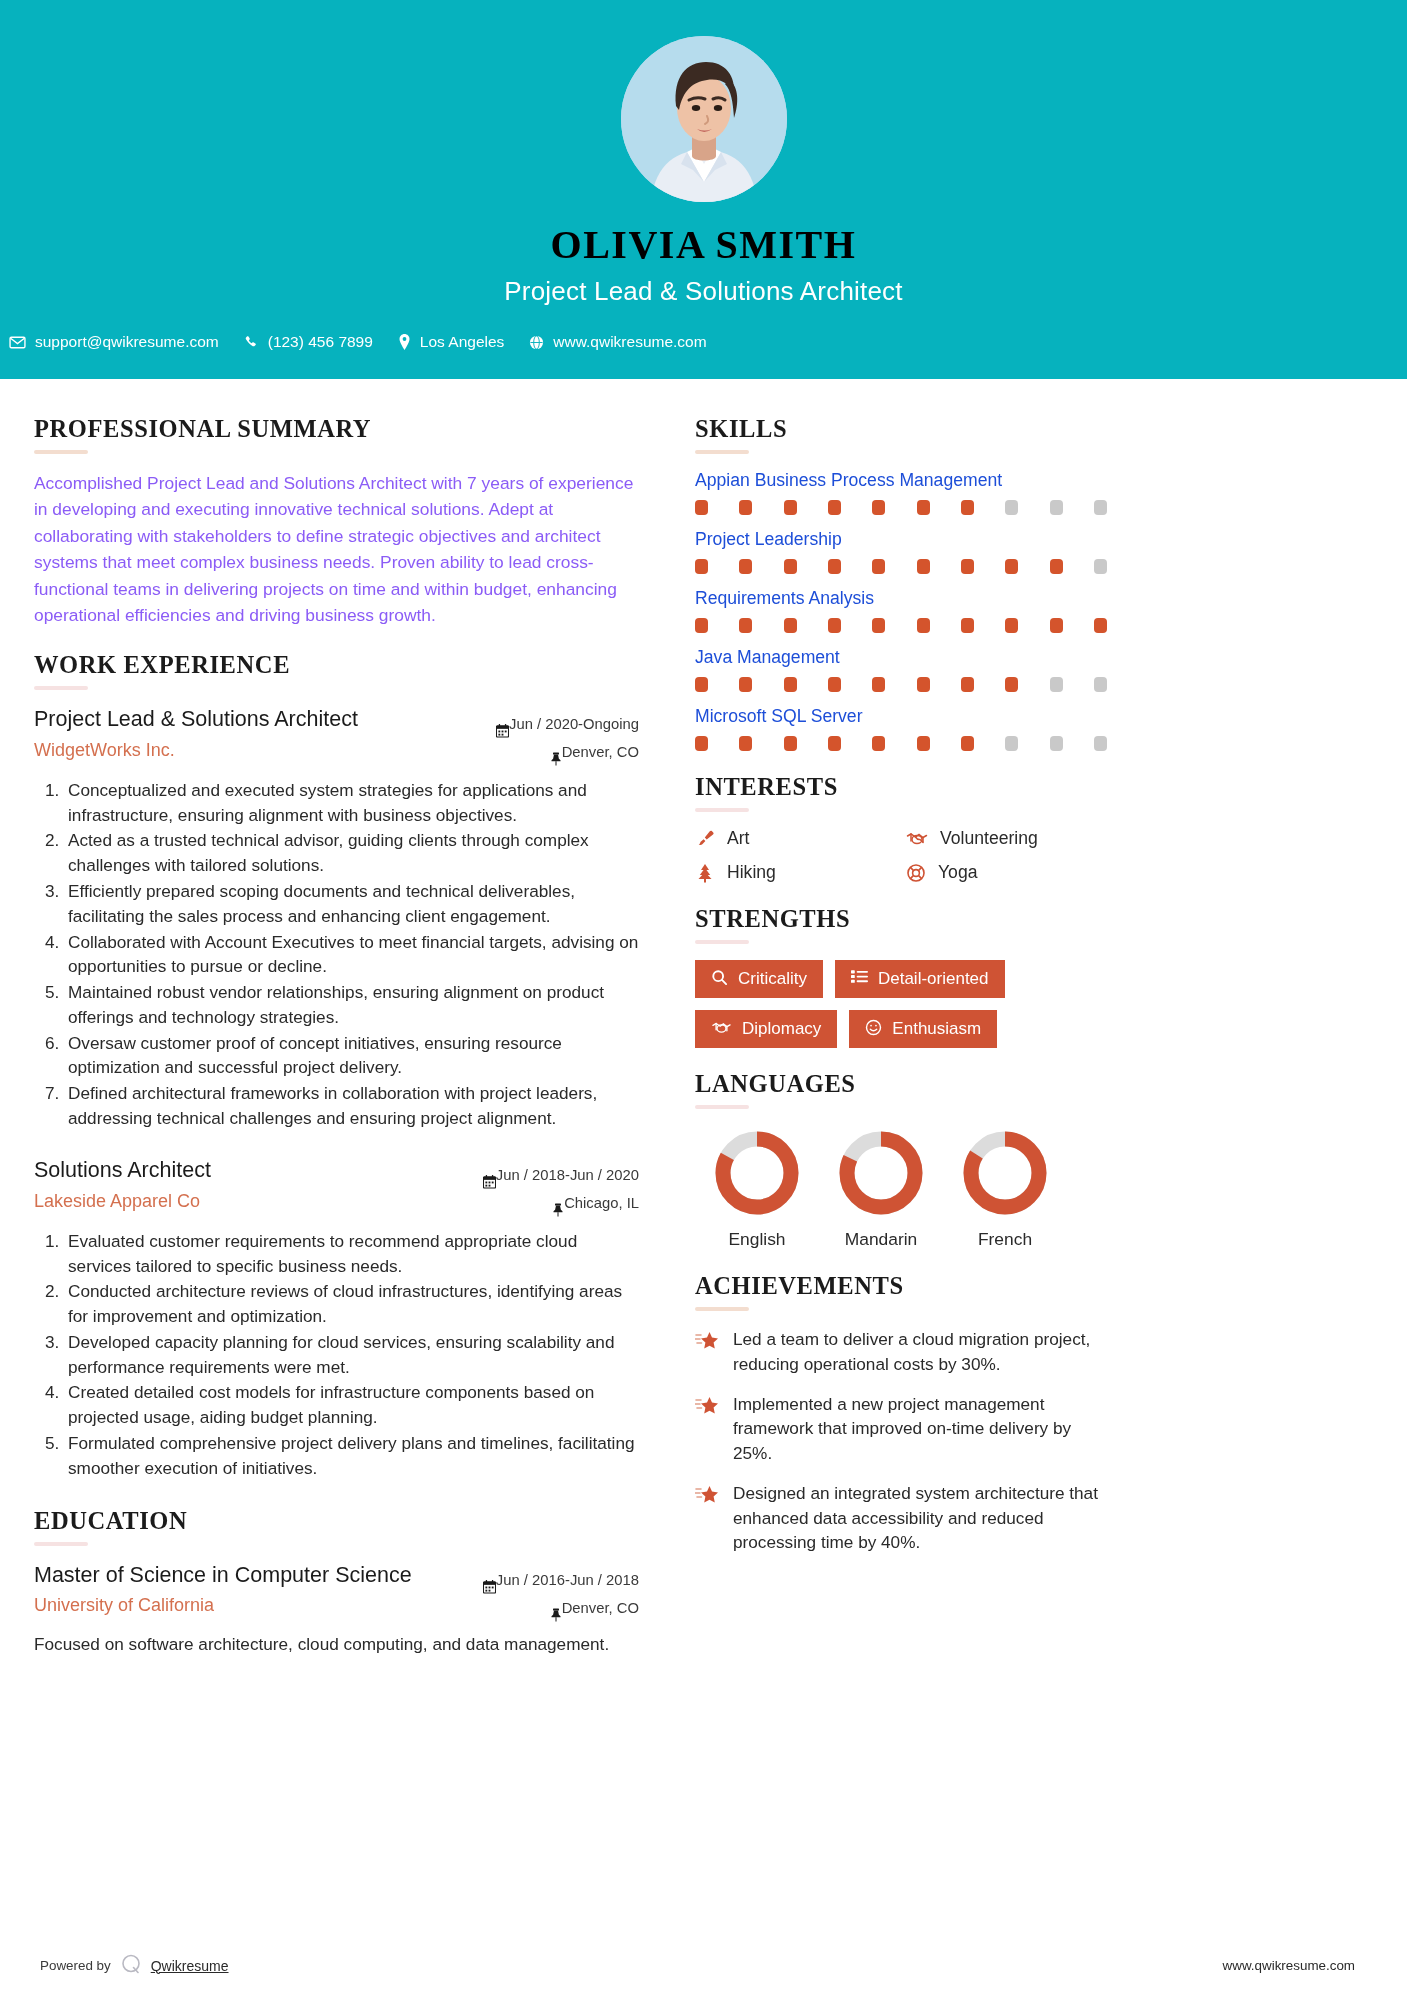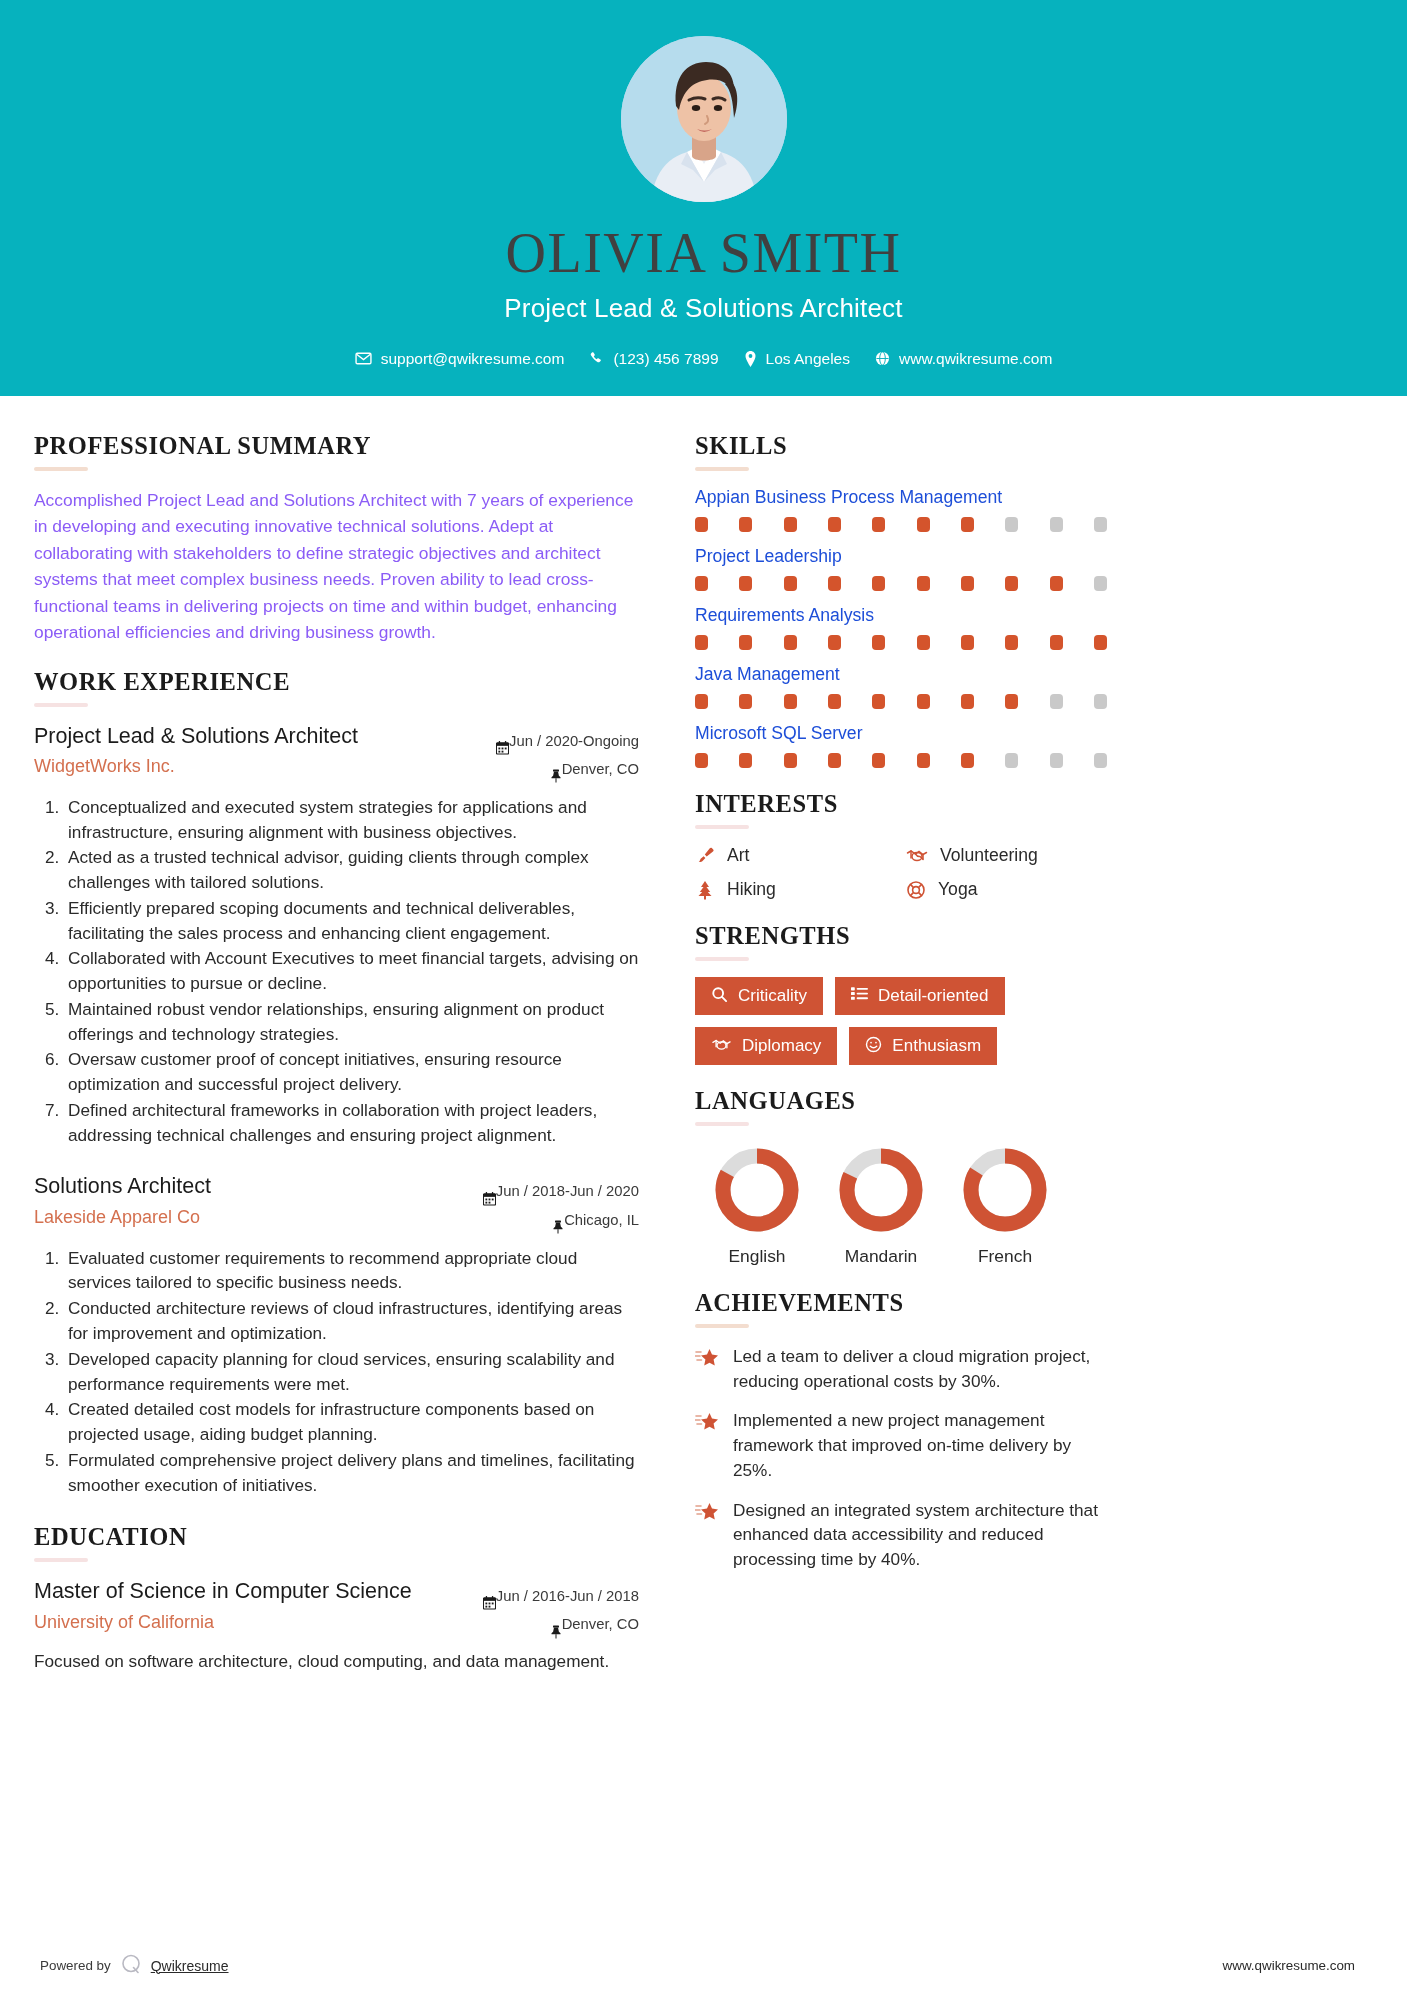--- a/index.html
+++ b/index.html
@@ -30,39 +30,38 @@
     margin: 0 auto 22px auto;
     border-radius: 50%;
     overflow: hidden;
     background: #b5dded;
     position: relative;
   }
   .avatar-svg { display: block; width: 166px; height: 166px; }
 
   .full-name {
     font-family: "Liberation Serif", serif;
-    font-weight: normal;
-    font-size: 56px;
+    font-weight: bold;
+    font-size: 40px;
     letter-spacing: 1.5px;
-    color: #404040;
+    color: #000000;
     line-height: 1.05;
   }
 
   .job-title {
     font-size: 26px;
     color: #ffffff;
     font-weight: 400;
     margin-top: 10px;
     letter-spacing: 0.2px;
   }
 
   .contact-row {
     margin-top: 26px;
     display: flex;
-    justify-content: center;
     align-items: center;
     gap: 7px;
     flex-wrap: wrap;
   }
   .contact-item {
     display: inline-flex;
     align-items: center;
     gap: 9px;
     color: #ffffff;
     font-size: 15.5px;

